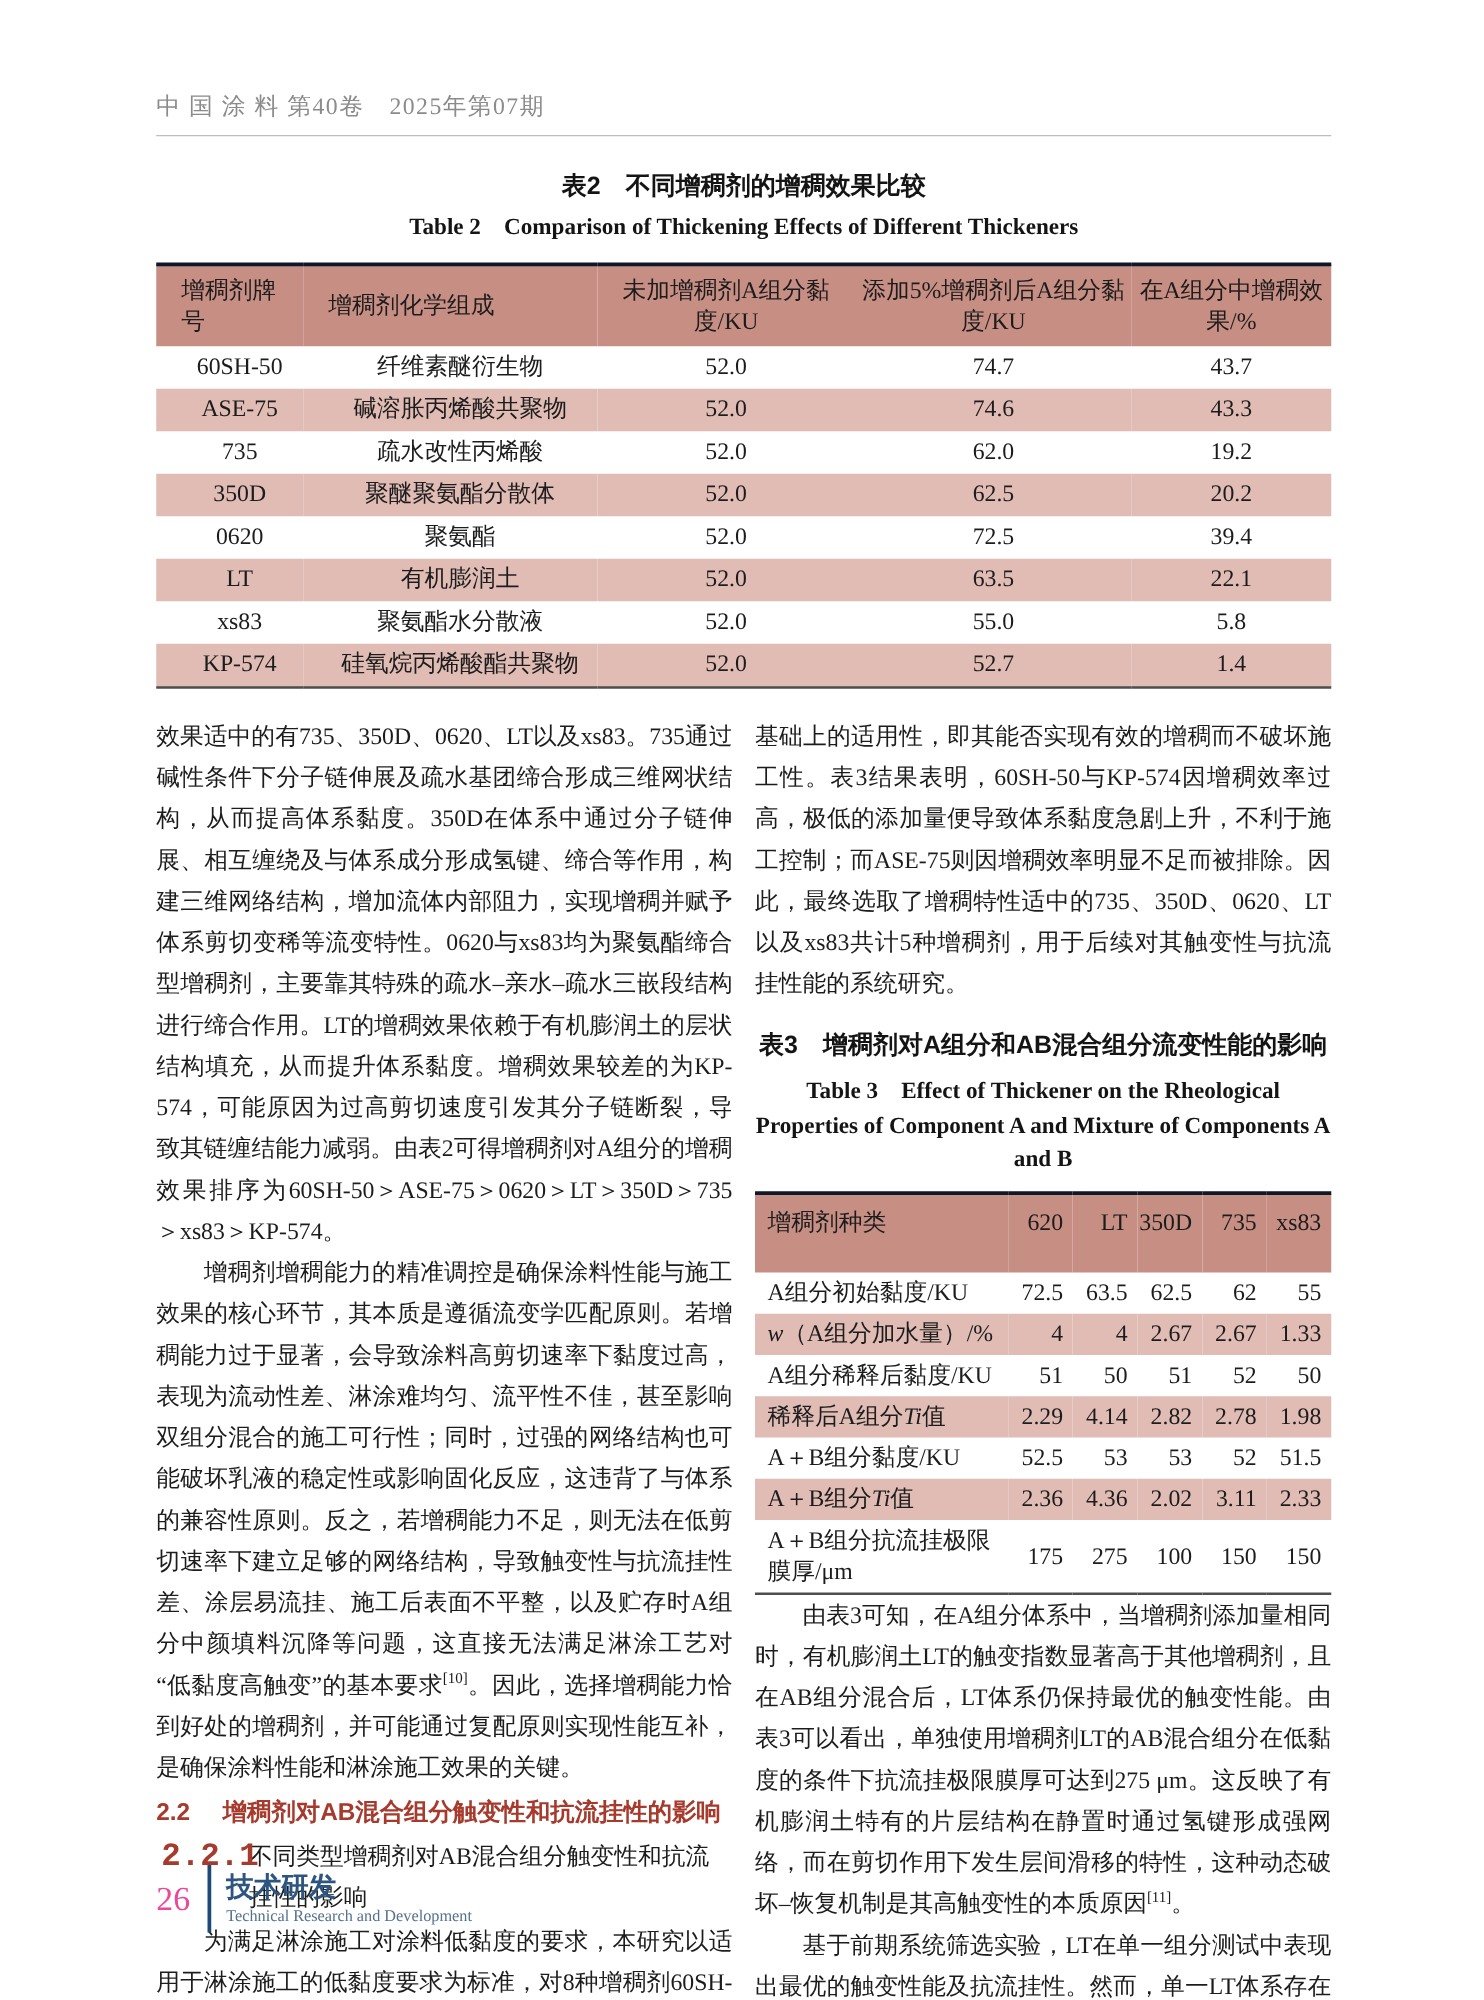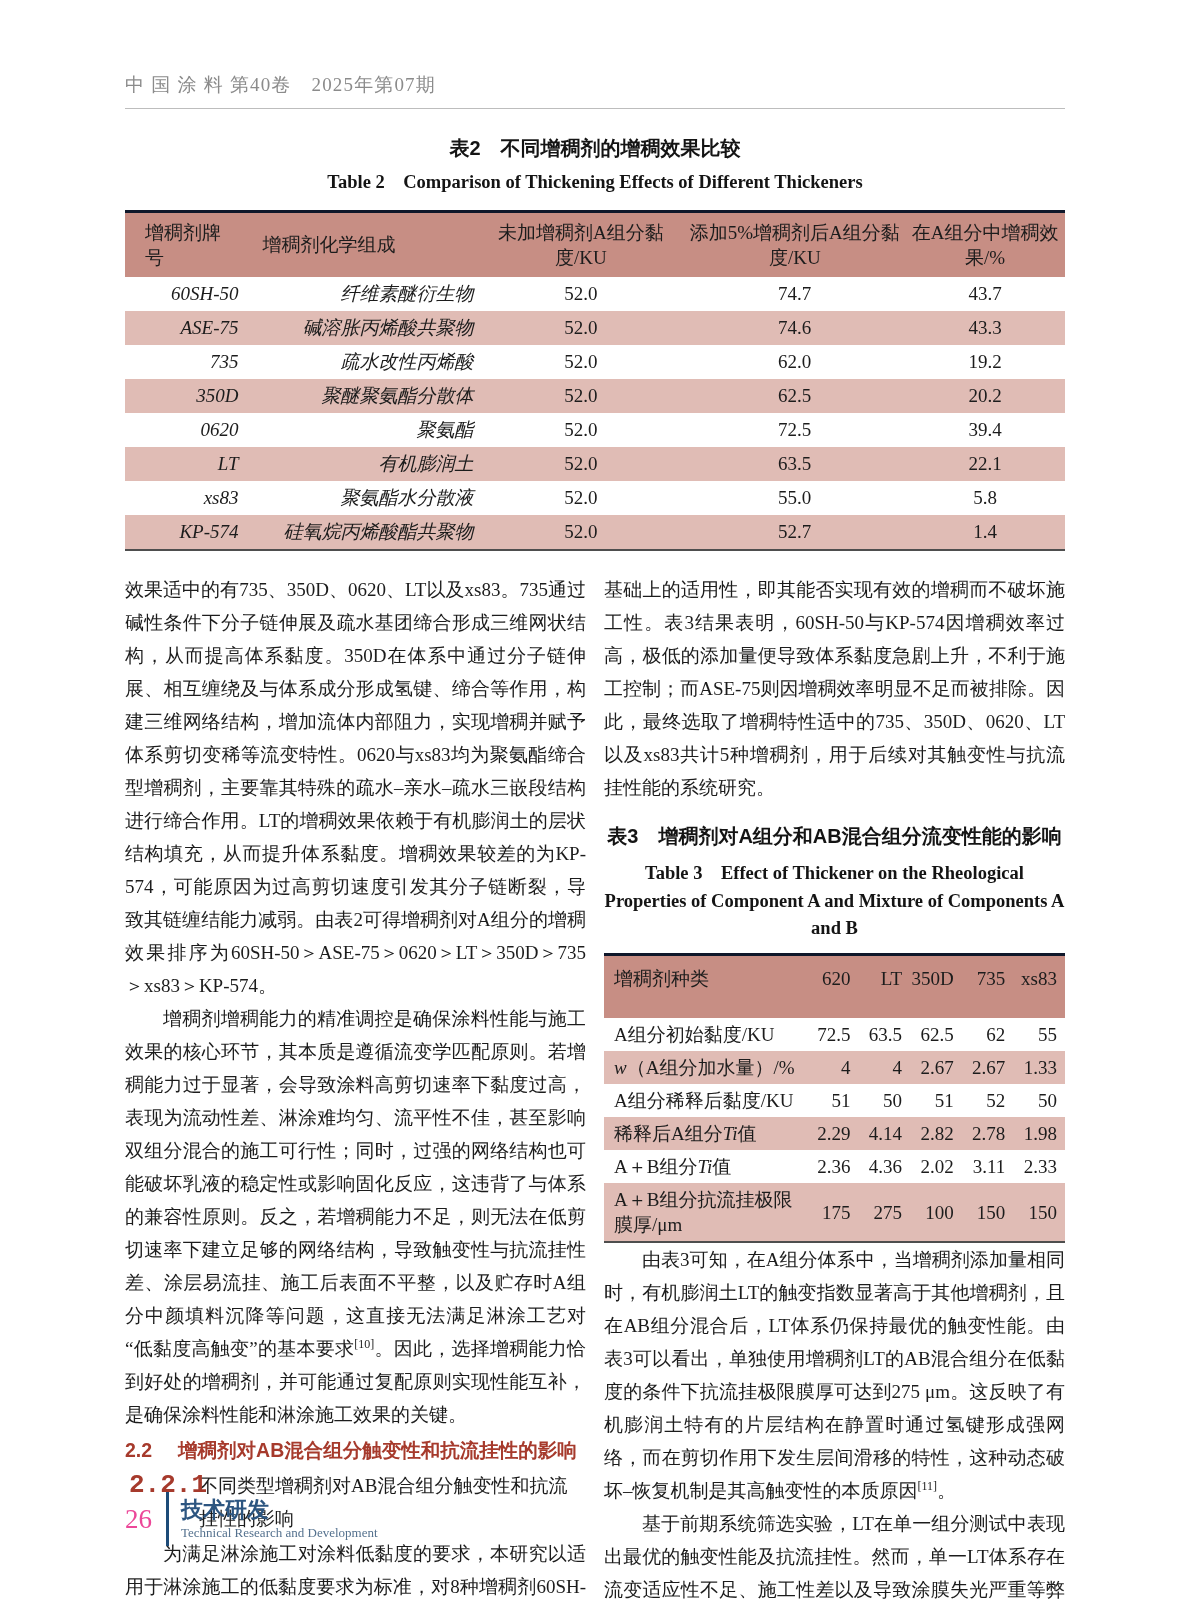--- a/index.html
+++ b/index.html
@@ -29,21 +29,21 @@
   tbody tr:nth-child(even) { background:#e0bcb5; }
   thead th { background:#c78e84; }
 
   .table2-block { margin-top:26px; }
   .t2 { margin-top:13px; }
   .t2 thead th { font-size:19px; padding:7px 4px; line-height:25px; text-align:center; }
   .t2 thead th:nth-child(1),
   .t2 thead th:nth-child(2) { text-align:left; padding-left:20px; }
   .t2 tbody td { font-size:19px; padding:4px 4px; line-height:26px; text-align:center; }
   .t2 tbody td:nth-child(1),
-  .t2 tbody td:nth-child(2) { text-align:right; padding-left:20px;font-style:italic; }
+  .t2 tbody td:nth-child(2) { text-align:center; padding-left:20px; }
   .t2 col.c0{width:12.5%} .t2 col.c1{width:25%} .t2 col.c2{width:22%}
   .t2 col.c3{width:23.5%} .t2 col.c4{width:17%}
 
   .t3 { margin-top:10px; }
   .t3 th { font-size:19px; padding:6px 8px 23px 0; text-align:right; }
   .t3 th:first-child { text-align:left; padding-left:10px; }
   .t3 td { font-size:19px; padding:4px 8px 4px 0; line-height:25px; text-align:right; }
   .t3 td:first-child { text-align:left; padding-left:10px; }
   .t3 col.c0{width:44%} .t3 col.cn{width:11.2%}
 
@@ -229,20 +229,28 @@
             </tr>
             <tr>
               <td>稀释后A组分<i>Ti</i>值</td>
               <td>2.29</td>
               <td>4.14</td>
               <td>2.82</td>
               <td>2.78</td>
               <td>1.98</td>
             </tr>
             <tr>
+              <td>A＋B组分黏度/KU</td>
+              <td>52.5</td>
+              <td>53</td>
+              <td>53</td>
+              <td>52</td>
+              <td>51.5</td>
+            </tr>
+            <tr>
               <td>A＋B组分<i>Ti</i>值</td>
               <td>2.36</td>
               <td>4.36</td>
               <td>2.02</td>
               <td>3.11</td>
               <td>2.33</td>
             </tr>
             <tr>
               <td>A＋B组分抗流挂极限膜厚/μm</td>
               <td>175</td>

